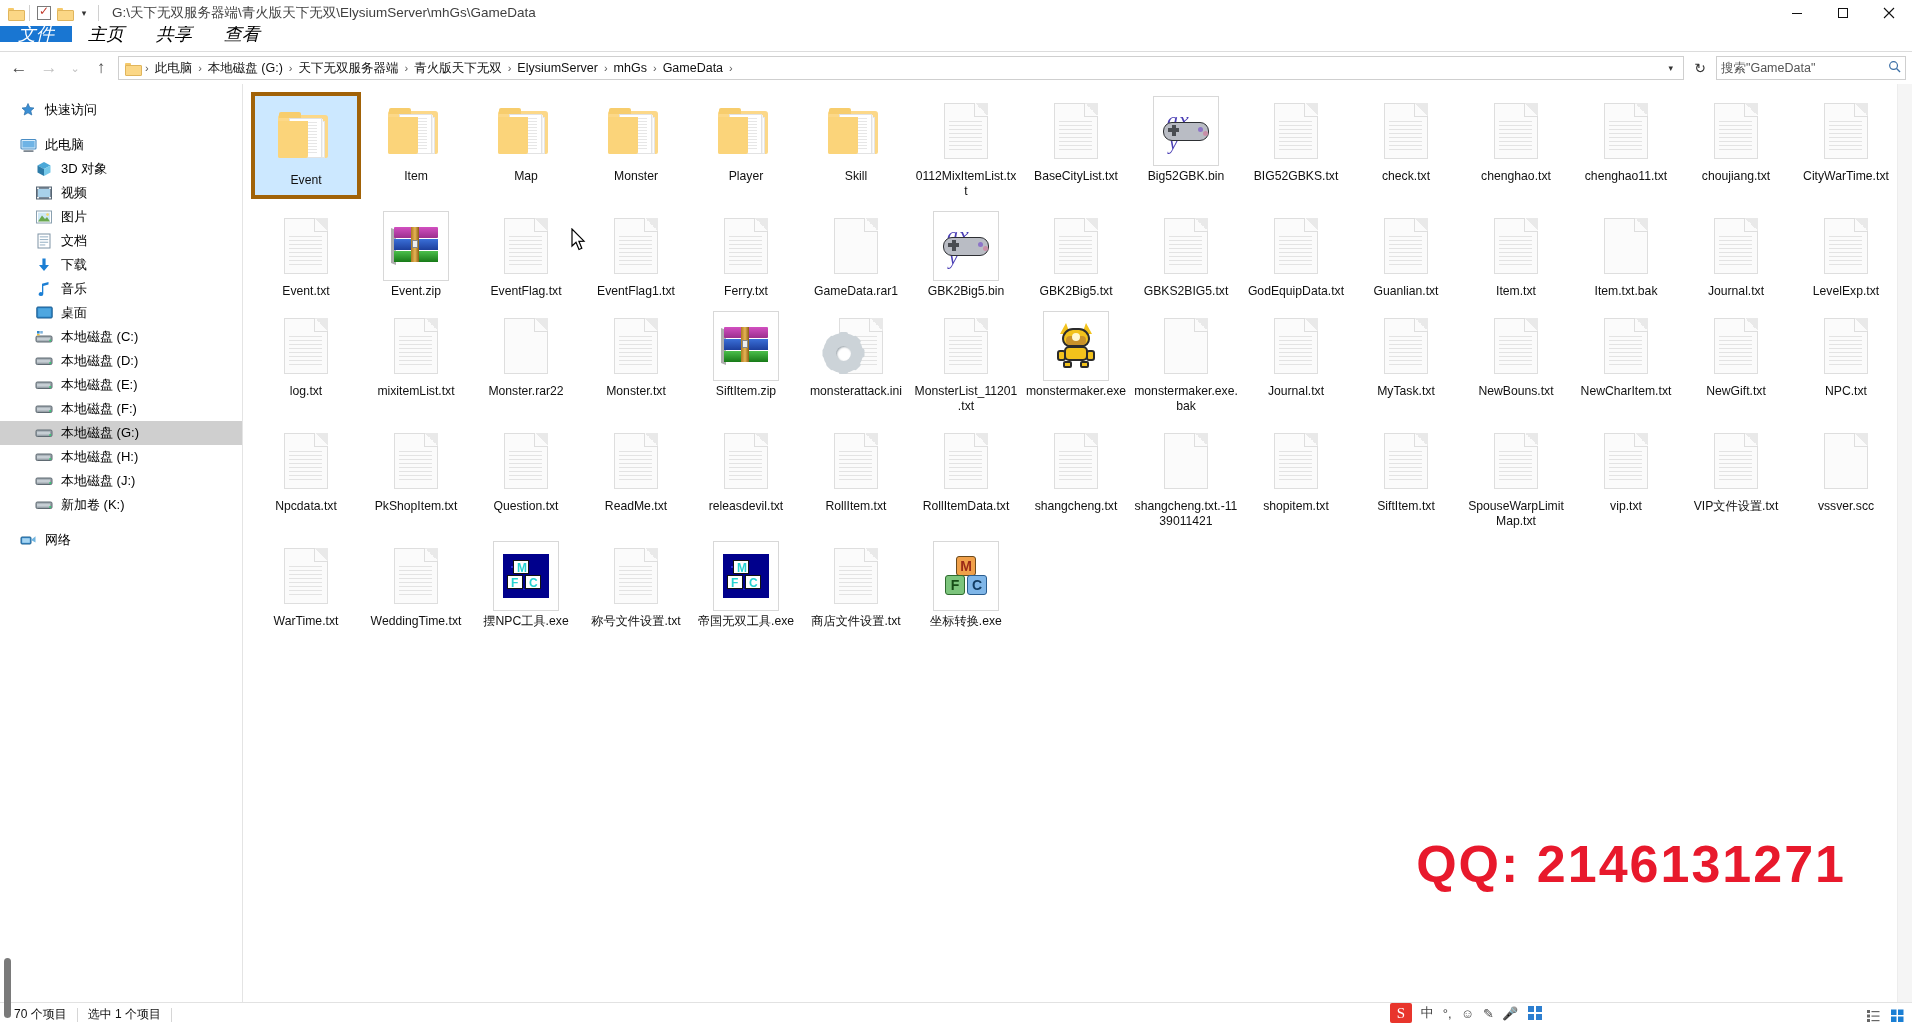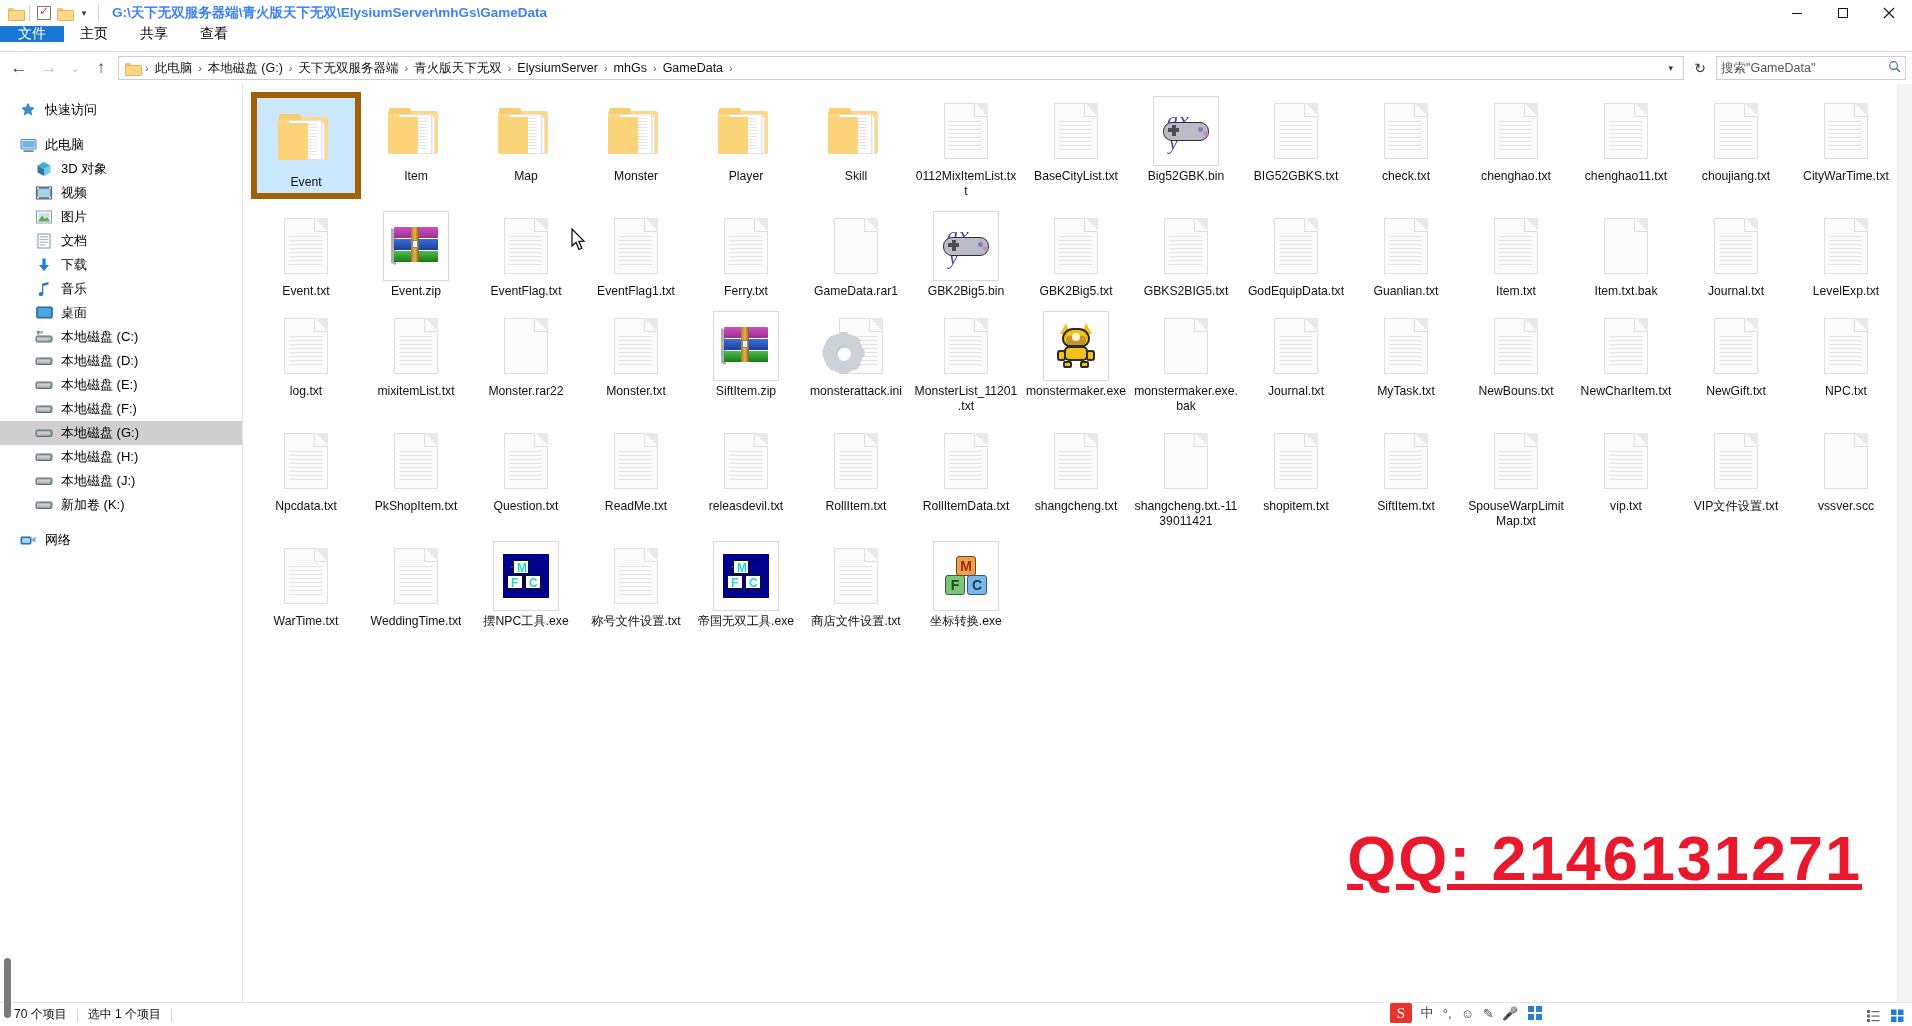--- a/index.html
+++ b/index.html
@@ -14,29 +14,29 @@
   .titlebar{ height:26px; background:#ffffff; display:flex; align-items:center; position:relative; border-bottom:0; }
   .qat{ display:flex; align-items:center; gap:2px; padding-left:6px; height:26px;}
   .qat-ico{ width:18px; height:18px; display:flex; align-items:center; justify-content:center;}
   .folder-mini{ width:15px;height:12px;position:relative;}
   .folder-mini:before{content:"";position:absolute;left:0;top:1px;width:6px;height:3px;background:#f5c96a;border-radius:1px 1px 0 0;}
   .folder-mini:after{content:"";position:absolute;left:0;top:3px;width:15px;height:9px;background:#fbd786;border:1px solid #e0b55c;border-radius:1px;}
   .prop-ico{width:14px;height:14px;border:1px solid #7a7a7a;background:#fff;position:relative;}
   .prop-ico:after{content:"✓";position:absolute;left:1px;top:-3px;font-size:12px;color:#c0392b;}
   .qat-sep{width:1px;height:16px;background:#d0d0d0;margin:0 3px;}
   .caret{font-size:9px;color:#333;}
-  .title-text{ font-size:13.5px; color:#3b82f6; margin-left:10px; white-space:nowrap;font-weight:bold;}
+  .title-text{ font-size:13.5px; color:#404040; margin-left:10px; white-space:nowrap;}
   .wctrl{ position:absolute; right:0; top:0; height:26px; display:flex;}
   .wbtn{ width:46px;height:26px;display:flex;align-items:center;justify-content:center;font-size:12px;color:#111;}
   .wbtn.close{ color:#111;}
   .wbtn svg{ display:block;}
 
   
   .ribbon{ height:26px; display:flex; align-items:stretch; background:#fff; border-bottom:1px solid #dcdcdc;}
-  .tab{ display:flex;align-items:center;justify-content:center;font-size:14px;color:#000;padding:0 16px; height:16px;}
+  .tab{ display:flex;align-items:center;justify-content:center;font-size:18px;color:#000;padding:0 16px; height:16px;font-style:italic;}
   .tab.file{ background:#1976d2; color:#fff; padding:0 18px;}
 
   
   .addrbar{ height:32px; display:flex; align-items:center; padding:0 6px; gap:4px; background:#fff;}
   .nav-btn{ width:26px;height:26px;display:flex;align-items:center;justify-content:center;color:#4a4a4a;font-size:17px;}
   .nav-btn.dim{ color:#c0c0c0;}
   .nav-btn.small{ width:18px; font-size:11px;}
   .crumbs{ flex:1; height:24px; border:1px solid #cfcfcf; background:#fff; display:flex; align-items:center; padding:0 4px; font-size:12.5px; color:#111; min-width:0;}
   .crumb-ico{ width:19px;height:16px;display:flex;align-items:center;justify-content:center;margin-right:2px;}
   .crumb{ padding:0 5px; white-space:nowrap;}
@@ -56,21 +56,21 @@
   .nav-item .ni{ width:20px;height:18px;margin-right:7px;display:flex;align-items:center;justify-content:center;flex-shrink:0;}
   .gap{height:11px;}
 
   .content{ flex:1; position:relative; overflow:hidden; background:#fff;}
   .grid{ display:flex; flex-wrap:wrap; padding:8px 0 0 8px; align-content:flex-start;}
   .cell{ width:110px; margin:0 0 8px 0; display:flex; flex-direction:column; align-items:center; padding-top:4px;}
   .thumb{ width:66px;height:70px; display:flex;align-items:center;justify-content:center; position:relative;}
   .thumb.boxed{ border:1px solid #d8d8d8;}
   .cap{ font-size:12.2px; color:#111; text-align:center; line-height:15px; max-width:104px; word-break:break-word; margin-top:3px;}
   .cell.selected .thumb{ background:transparent;}
-  .cell.selected{ background:#cce8ff; border:6px solid #a16207;}
+  .cell.selected{ background:#cce8ff; border:4px solid #a16207;}
 
   
   .doc{ width:44px;height:56px; background:#fbfbfb; border:1px solid #dedede; position:relative; box-shadow:0 0 0 0 #fff;}
   .doc:after{ content:""; position:absolute; right:-1px; top:-1px; width:13px;height:13px;
       background:linear-gradient(225deg,#e9e9e9 0 50%, #fbfbfb 50% 100%); border-left:1px solid #dedede;border-bottom:1px solid #dedede;}
   .doc .lines{ position:absolute; left:4px; right:5px; top:17px; bottom:6px;
       background:repeating-linear-gradient(to bottom,#e3e3e3 0 1px, transparent 1px 4px);}
 
   
   .folder{ width:56px;height:46px; position:relative;}
@@ -140,22 +140,22 @@
   .mfcc{ width:48px;height:40px;position:relative;}
   .mfcc .blk{position:absolute;border:1.5px solid #6b4a1d;border-radius:3px;display:flex;align-items:center;justify-content:center;font-size:14px;font-weight:bold;}
   .mfcc .bM{left:14px;top:0;width:20px;height:20px;background:#f0a04a;color:#9b2b18;}
   .mfcc .bF{left:3px;top:19px;width:20px;height:20px;background:#7cc47c;border-color:#2f6b2f;color:#174d17;}
   .mfcc .bC{left:25px;top:19px;width:20px;height:20px;background:#7fb6e8;border-color:#2a5d8f;color:#123c63;}
 
   
   .cursor{ position:absolute; left:328px; top:144px; z-index:40; pointer-events:none;}
 
   
-  .watermark{ position:absolute; right:50px; bottom:108px; font-size:63px; color:#e8192c; font-weight:bold;
-     font-family:"Liberation Sans",sans-serif; letter-spacing:2px; white-space:nowrap;text-decoration:underline;}
+  .watermark{ position:absolute; right:66px; bottom:108px; font-size:52px; color:#e8192c; font-weight:bold;
+     font-family:"Liberation Sans",sans-serif; letter-spacing:2px; white-space:nowrap;}
 
   
   .vscroll{ position:absolute; right:0; top:0; width:15px; bottom:0; background:#f5f5f5; border-left:1px solid #ededed;}
 
   
   .statusbar{ height:24px; border-top:1px solid #e2e2e2; display:flex; align-items:center; font-size:12px; color:#111; background:#fff; padding-left:4px; position:relative;}
   .st-item{ padding:0 10px; white-space:nowrap;}
   .st-div{ width:1px;height:14px;background:#d6d6d6;}
   .viewbtns{ position:absolute; right:6px; top:3px; display:flex; gap:6px;}
   .vb{ width:18px;height:18px;display:flex;align-items:center;justify-content:center;}

